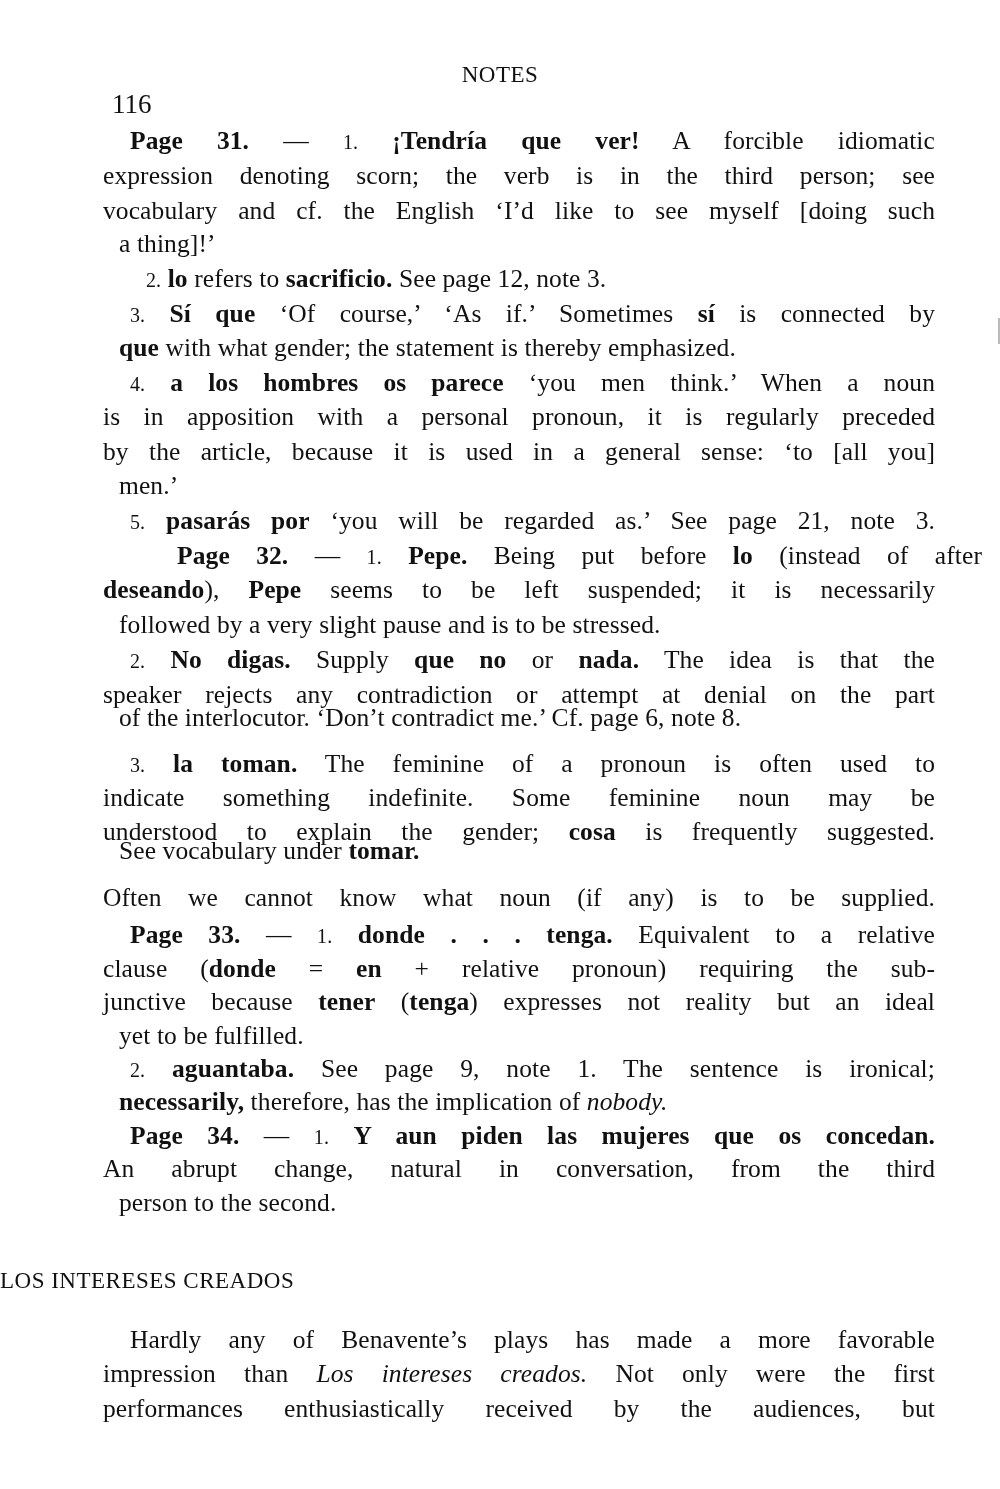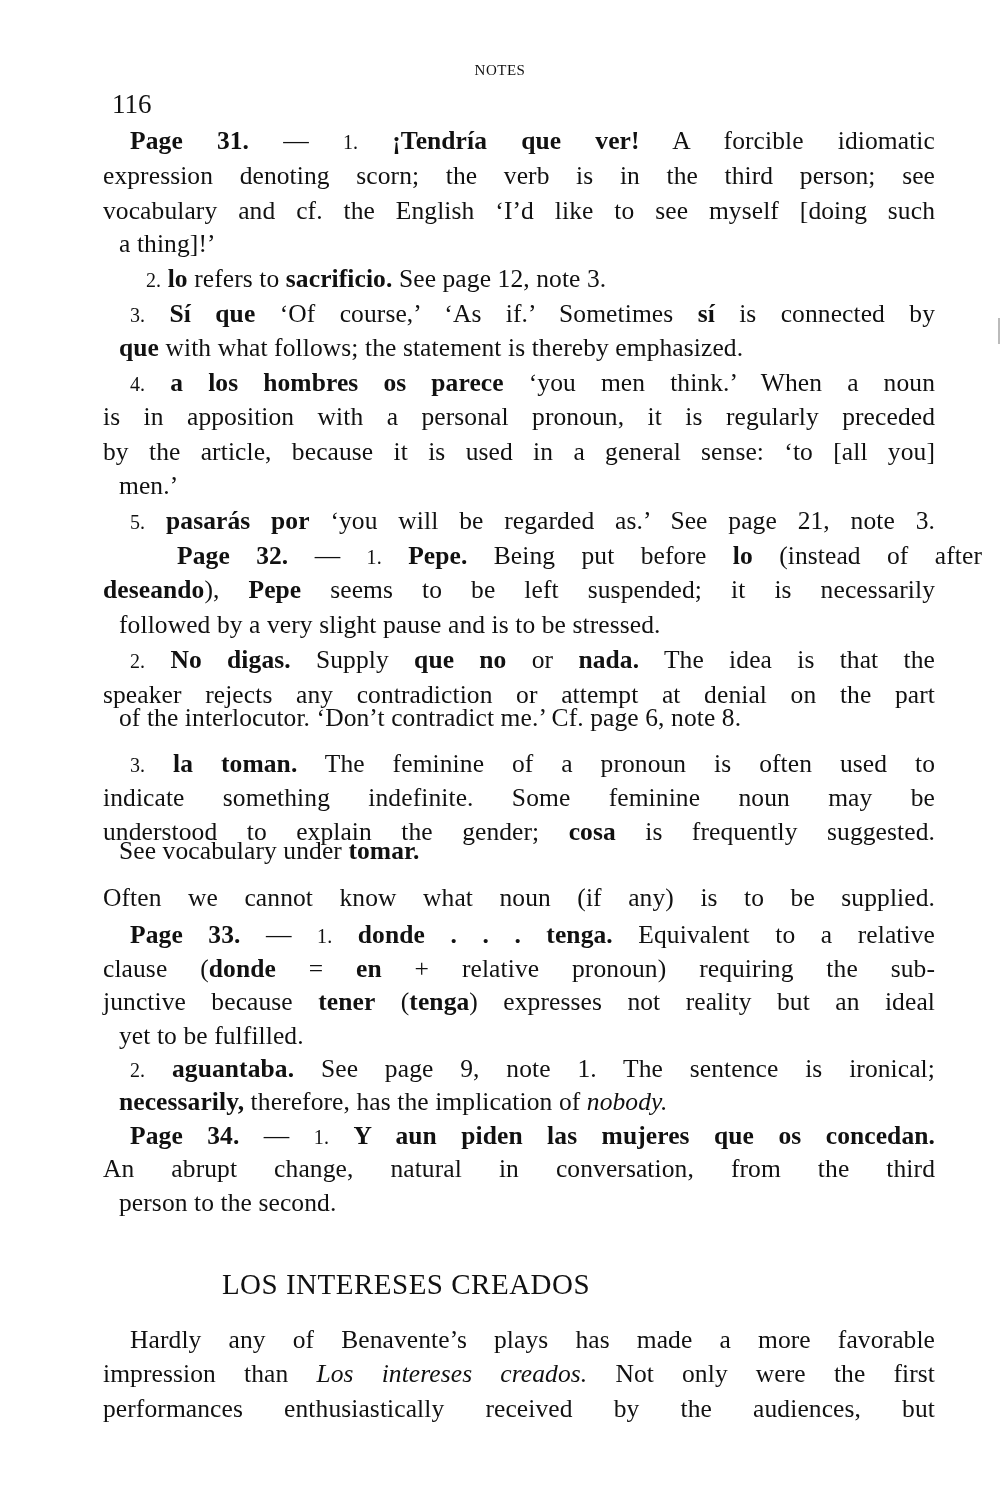--- a/index.html
+++ b/index.html
@@ -1,45 +1,45 @@
 <!DOCTYPE html>
 <html><head>
 <meta charset="utf-8">
 <style>
   html, body { margin:0; padding:0; background:#ffffff; }
   body { width:1000px; height:1489px; position:relative; overflow:hidden;
          font-family:"Liberation Serif","DejaVu Serif",serif; color:#111; }
   .hdr { position:absolute; top:58px; font-size:25px; }
   .folio { left:112px; font-size:27px;margin-top:31px; }
-  .running { left:0; width:1000px; text-align:center; letter-spacing:0.5px; font-size:15px; top:62px; }
+  .running { left:0; width:1000px; text-align:center; letter-spacing:0.5px; font-size:23px; top:62px; }
   .line { position:absolute; left:103px; width:832px; font-size:25.5px; line-height:30px;
           white-space:nowrap; text-align:justify; text-align-last:justify; letter-spacing:0.1px; }
   .line.ind { left:130px; width:805px; }
   .line.last { text-align-last:left;margin-left:16px; }
   .line.ind.last { text-align-last:left; }
   b, .b { font-weight:bold; }
   i, .i { font-style:italic; }
   .sc { font-size:20px; }
-  .title { position:absolute; left:0; width:812px; text-align:center; font-size:29px; top:1268px; letter-spacing:0.5px; }
+  .title { position:absolute; left:0; width:812px; text-align:left; font-size:23px; top:1268px; letter-spacing:0.5px; }
   .mark { position:absolute; left:998px; top:318px; width:2px; height:26px; background:#bbb; }
 </style>
 </head>
 <body>
 
 <div>
   <div class="hdr folio">116</div>
   <div class="hdr running">NOTES</div>
   <div id="body-lines">
       <div class="line ind" style="top: 126px;"><span class="b">Page 31.</span><span> — </span><span class="sc">1.</span><span> </span><span class="b">¡Tendría que ver!</span><span> A forcible idiomatic</span></div>
       <div class="line" style="top: 161px;"><span>expression denoting scorn;  the verb is in the third person;  see</span></div>
       <div class="line" style="top: 196px;"><span>vocabulary and cf. the English ‘I’d like to see myself [doing such</span></div>
       <div class="line last" style="top: 229px;"><span>a thing]!’</span></div>
       <div class="line ind last" style="top: 264px;"><span class="sc">2.</span><span> </span><span class="b">lo</span><span> refers to </span><span class="b">sacrificio.</span><span>  See page 12, note 3.</span></div>
       <div class="line ind" style="top: 299px;"><span class="sc">3.</span><span> </span><span class="b">Sí que</span><span> ‘Of course,’ ‘As if.’  Sometimes </span><span class="b">sí</span><span> is connected by</span></div>
-      <div class="line last" style="top: 333px;"><span class="b">que</span><span> with what follows;  the statement is thereby emphasized.</span></div>
+      <div class="line last" style="top: 333px;"><span class="b">que</span><span> with what gender;  the statement is thereby emphasized.</span></div>
       <div class="line ind" style="top: 368px;"><span class="sc">4.</span><span> </span><span class="b">a los hombres os parece</span><span> ‘you men think.’  When a noun</span></div>
       <div class="line" style="top: 402px;"><span>is in apposition with a personal pronoun, it is regularly preceded</span></div>
       <div class="line" style="top: 437px;"><span>by the article, because it is used in a general sense:  ‘to [all you]</span></div>
       <div class="line last" style="top: 471px;"><span>men.’</span></div>
       <div class="line ind" style="top: 506px;"><span class="sc">5.</span><span> </span><span class="b">pasarás por</span><span> ‘you will be regarded as.’  See page 21, note 3.</span></div>
       <div class="line ind" style="top: 541px; margin-left: 47px;"><span class="b">Page 32.</span><span> — </span><span class="sc">1.</span><span> </span><span class="b">Pepe.</span><span>  Being put before </span><span class="b">lo</span><span> (instead of after</span></div>
       <div class="line" style="top: 575px;"><span class="b">deseando</span><span>), </span><span class="b">Pepe</span><span> seems to be left suspended;  it is necessarily</span></div>
       <div class="line last" style="top: 610px;"><span>followed by a very slight pause and is to be stressed.</span></div>
       <div class="line ind" style="top: 645px;"><span class="sc">2.</span><span> </span><span class="b">No digas.</span><span>  Supply </span><span class="b">que no</span><span> or </span><span class="b">nada.</span><span>  The idea is that the</span></div>
       <div class="line" style="top: 680px;"><span>speaker rejects any contradiction or attempt at denial on the part</span></div>

